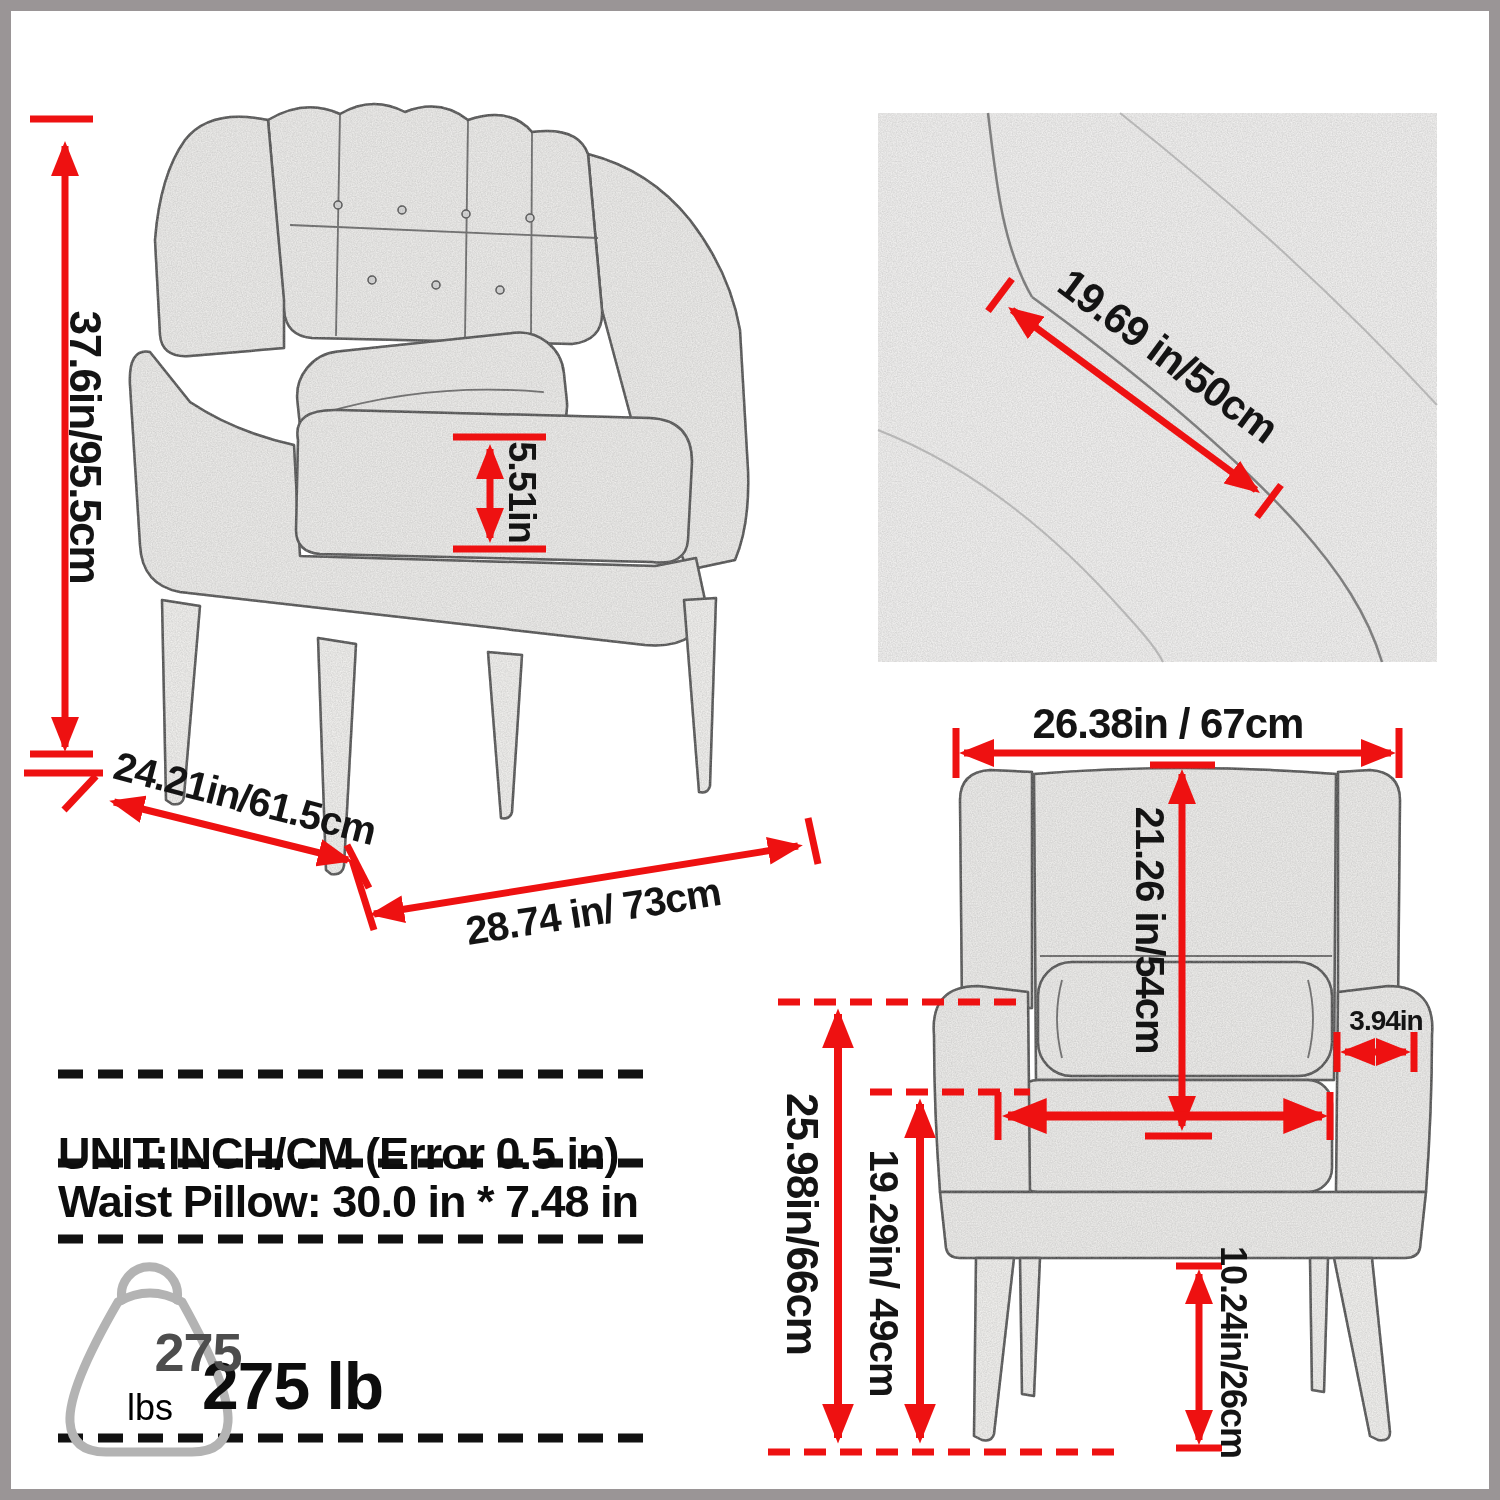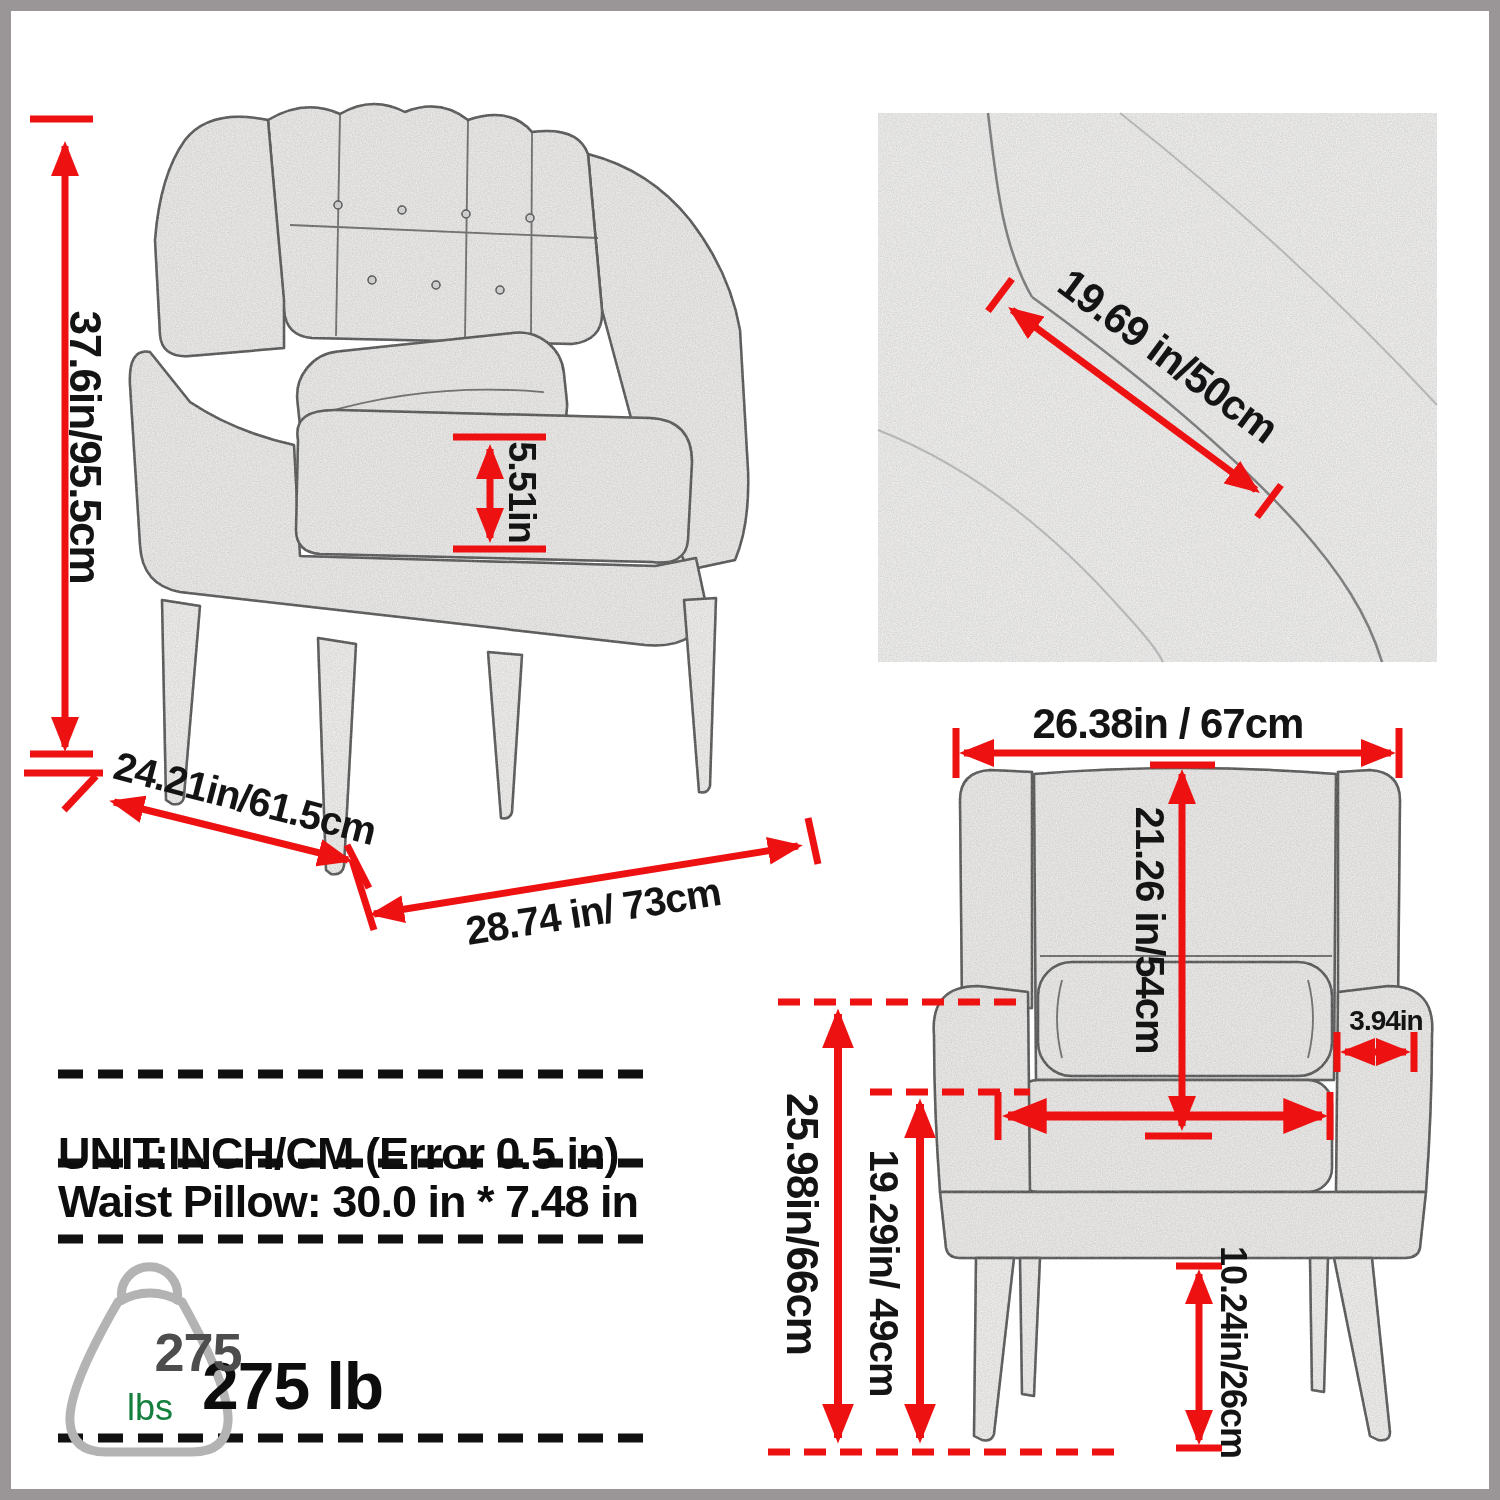--- a/index.html
+++ b/index.html
@@ -13,21 +13,21 @@
     position:absolute;z-index:20;color:#141414;font-weight:700;line-height:1;
     white-space:nowrap;letter-spacing:-1px;
   }
   .ctr{transform:translate(-50%,-50%);}
   .rot90{transform:translate(-50%,-50%) rotate(90deg);}
   .note{
     position:absolute;z-index:20;color:#0d0d0d;font-weight:700;line-height:1.05;
     white-space:nowrap;letter-spacing:-1px;
   }
   .badge-num{position:absolute;z-index:21;font-weight:700;color:#4d4d4d;transform:translate(-50%,-50%);letter-spacing:-1px;margin-left:48px;}
-  .badge-unit{position:absolute;z-index:21;font-weight:400;color:#15803d;transform:translate(-50%,-50%);}
+  .badge-unit{position:absolute;z-index:21;font-weight:400;color:#000000;transform:translate(-50%,-50%);}
 </style>
 </head>
 <body>
 
 <div id="stage">
   <div class="frame"></div>
 
   <svg class="canvas" width="1500" height="1500" viewBox="0 0 1500 1500">
     <defs>
       <marker id="ah" viewBox="0 0 10 8" refX="8.6" refY="4" markerWidth="5" markerHeight="4" orient="auto-start-reverse" markerUnits="strokeWidth">

